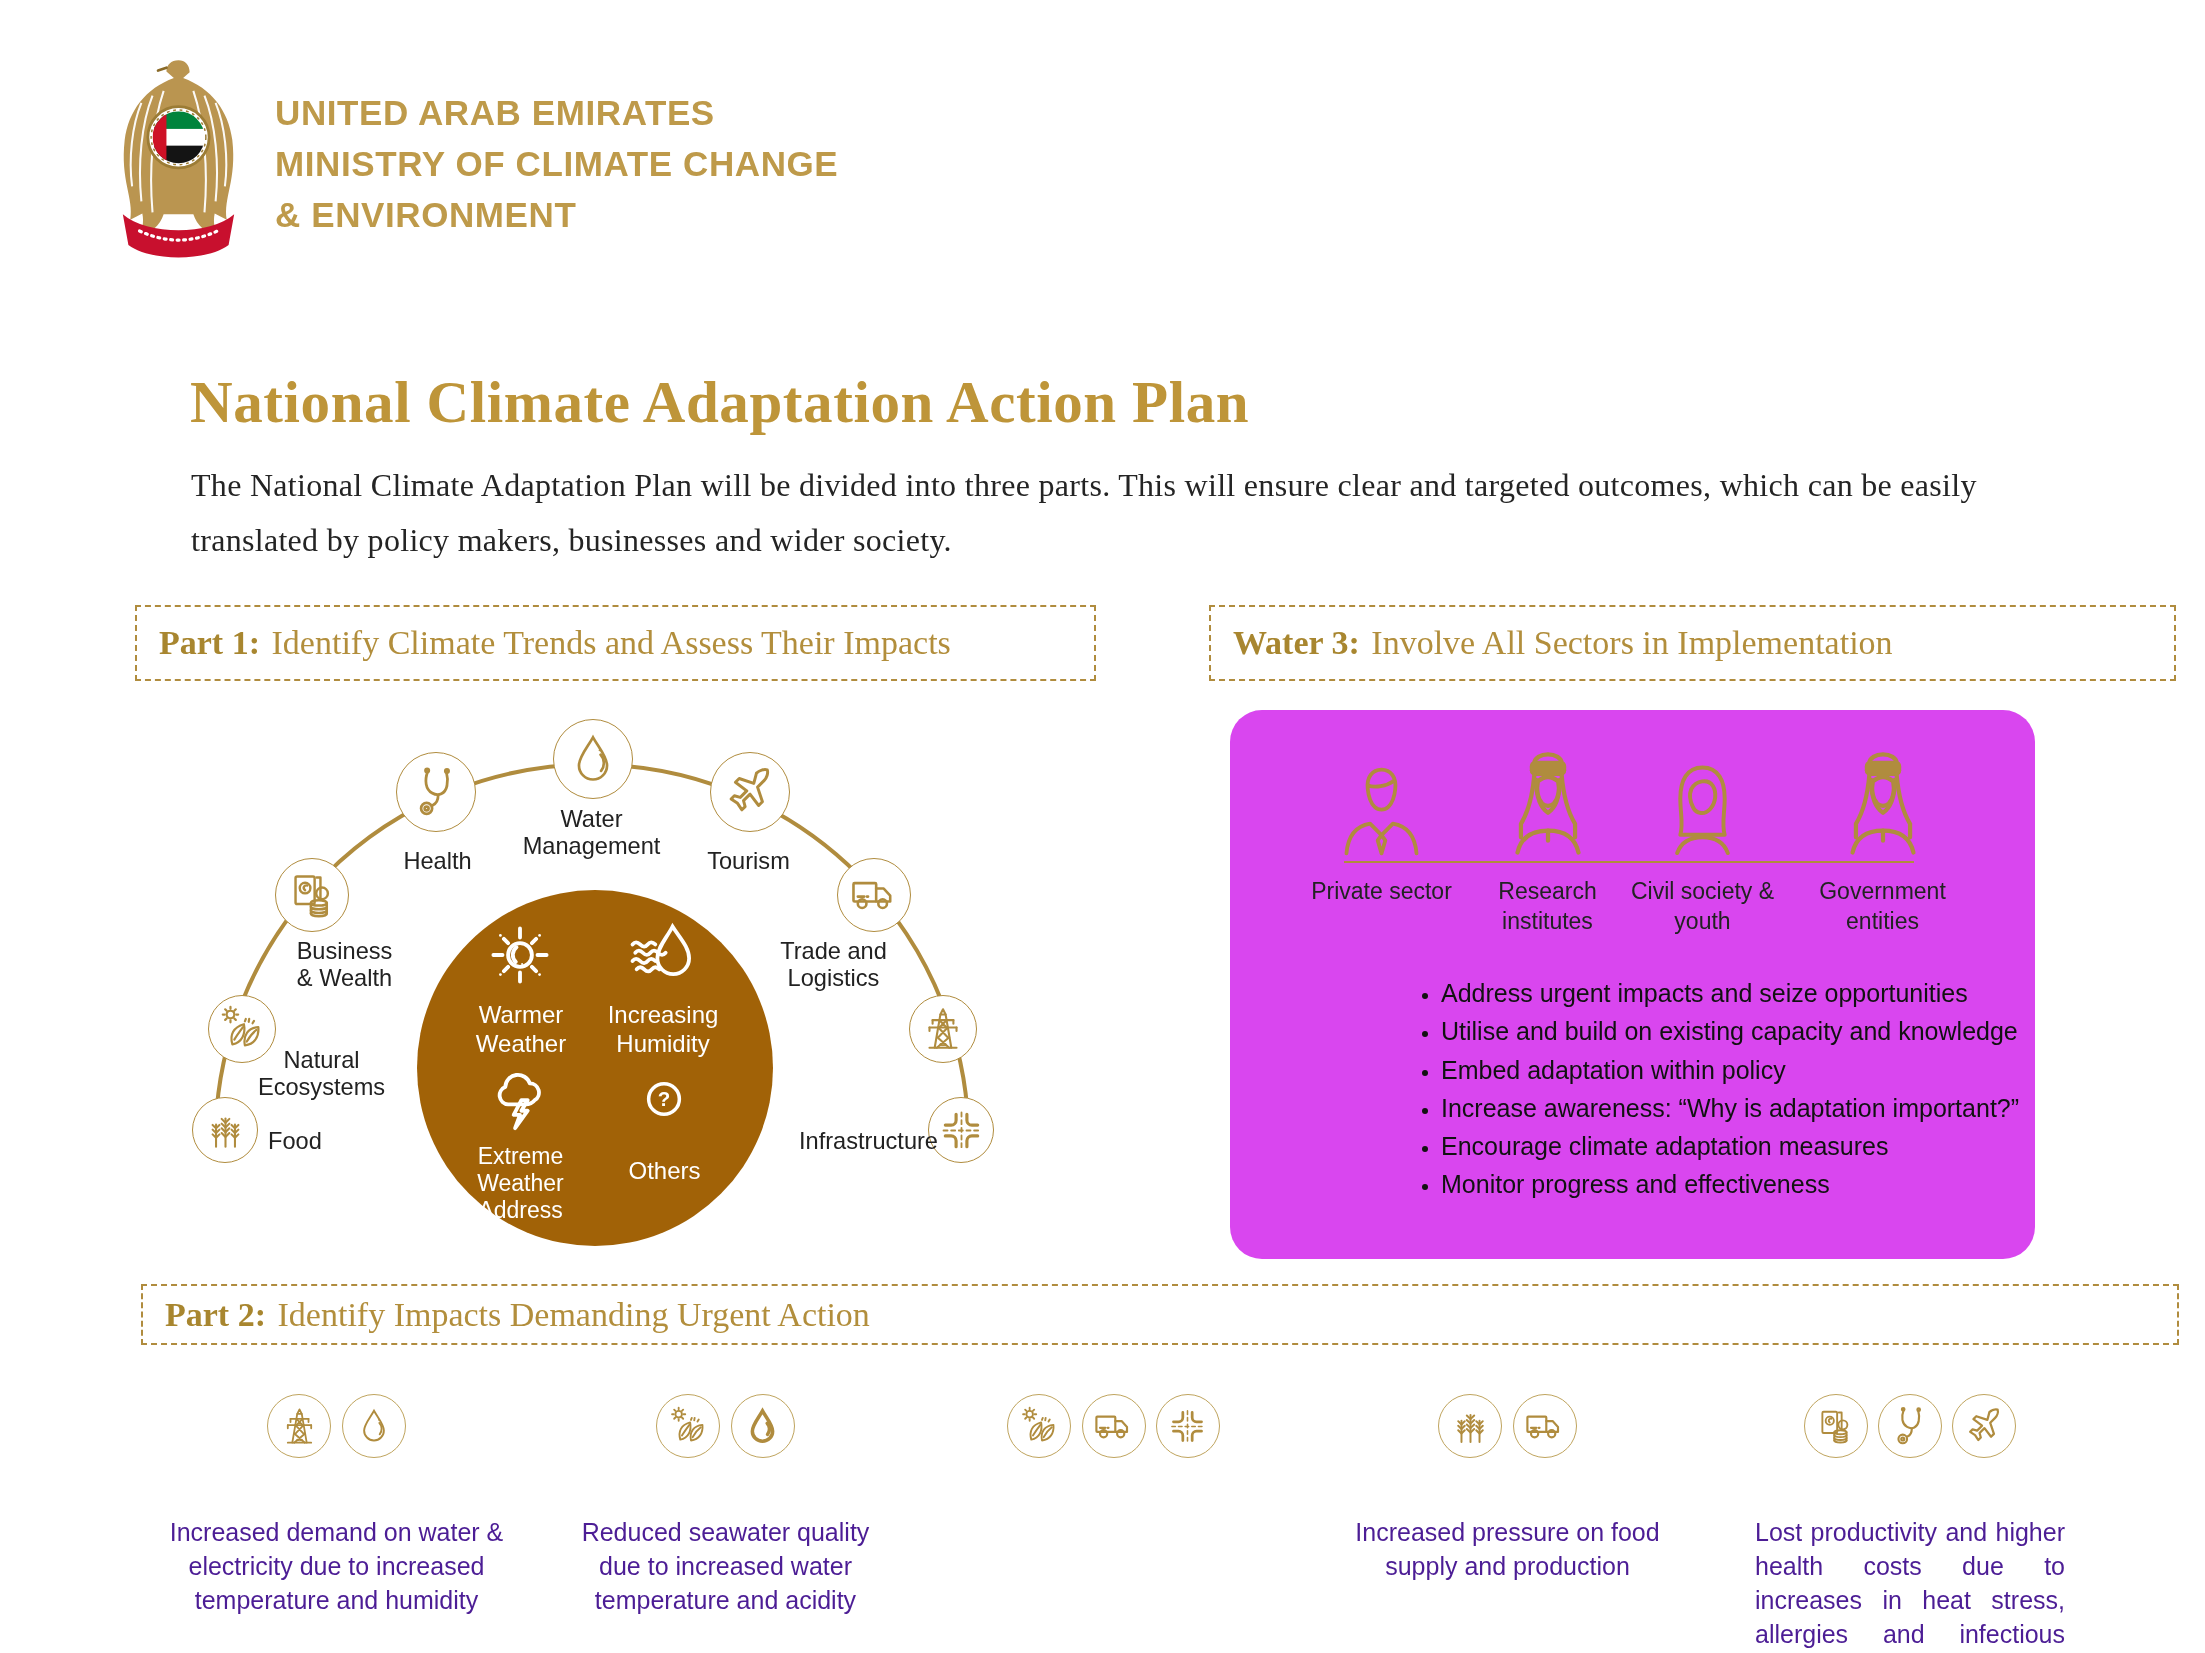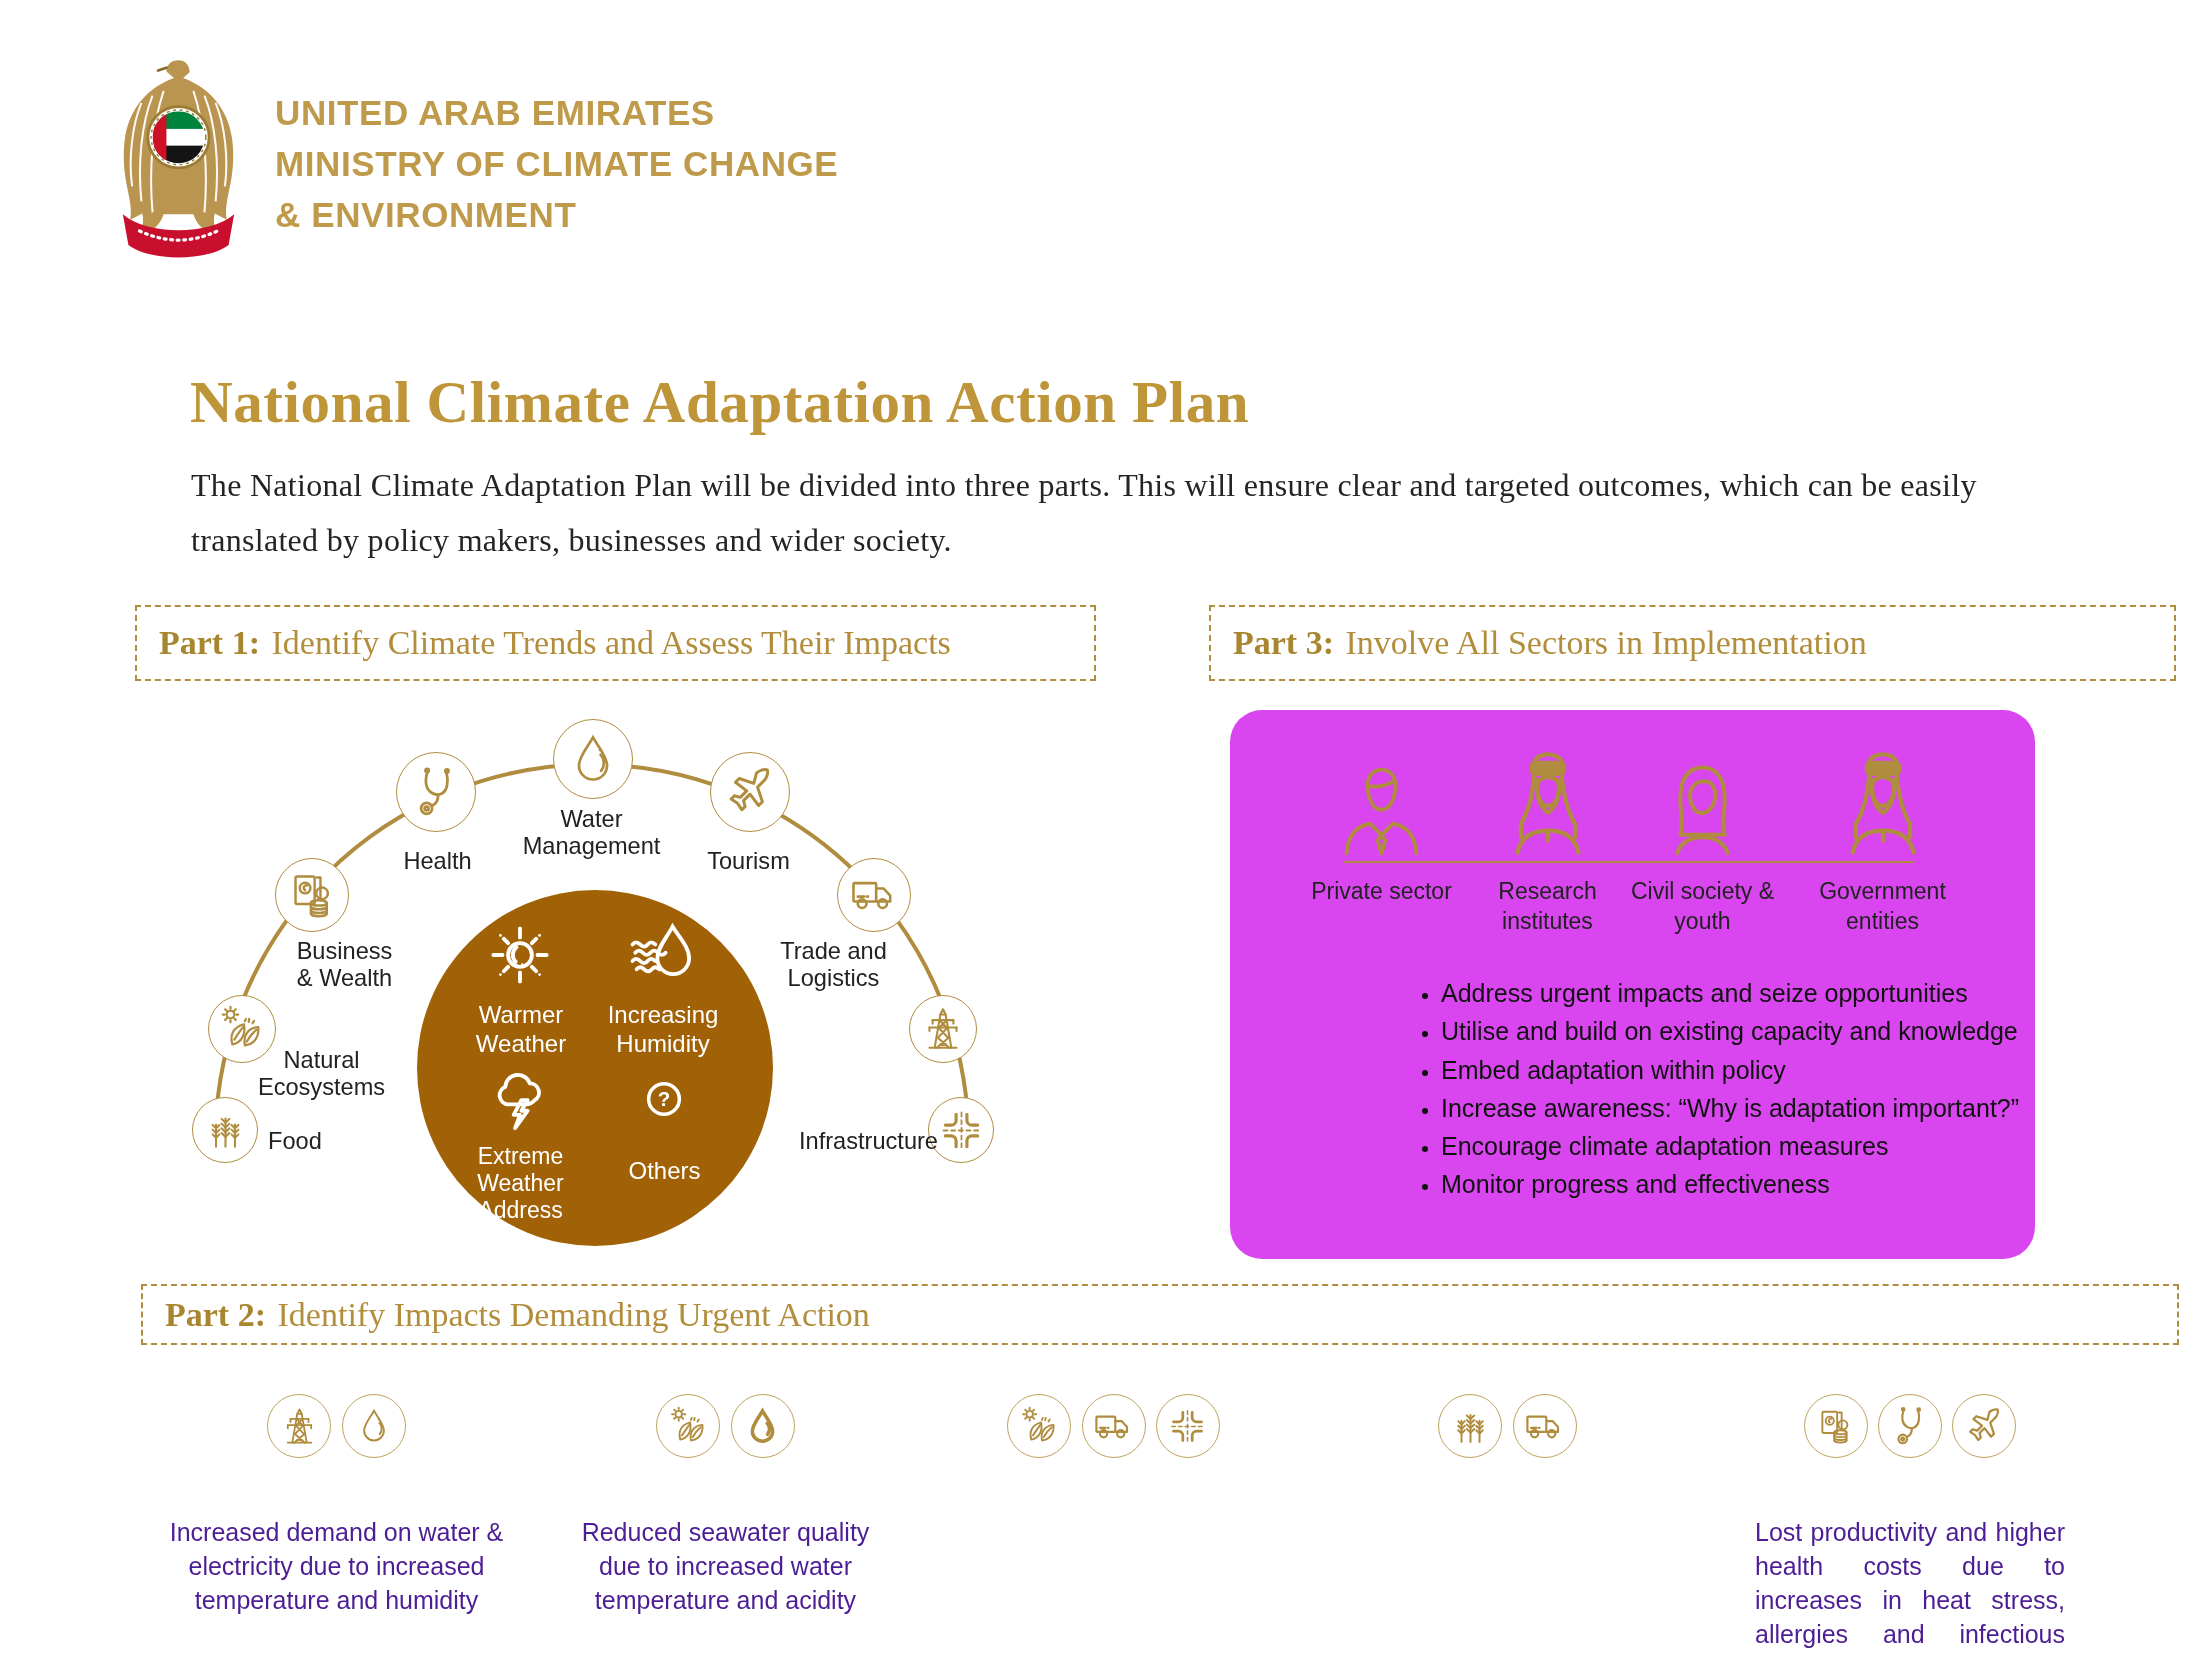--- a/index.html
+++ b/index.html
@@ -272,21 +272,21 @@
 
 <h1 class="abs" id="page-title">National Climate Adaptation Action Plan</h1>
 <div class="abs intro" style="top:467px;">The National Climate Adaptation Plan will be divided into three parts. This will ensure clear and targeted outcomes, which can be easily</div>
 <div class="abs intro" style="top:522px;">translated by policy makers, businesses and wider society.</div>
 
 <div class="abs part-box" style="left:135px;top:605px;width:961px;height:76px;text-align:right;">
   <span class="plabel">Part 1:</span>
   <span>Identify Climate Trends and Assess Their Impacts</span>
 </div>
 <div class="abs part-box" style="left:1209px;top:605px;width:967px;height:76px;">
-  <span class="plabel">Part 3:</span>
+  <span class="plabel">Water 3:</span>
   <span>Involve  All Sectors in Implementation</span>
 </div>
 <div class="abs part-box" style="left:141px;top:1284px;width:2038px;height:61px;border-width:2.3px;">
   <span class="plabel">Part 2:</span>
   <span>Identify Impacts Demanding Urgent Action</span>
 </div>
 
 <div class="abs" id="diagram">
   <svg id="arc-svg" width="989" height="575" viewBox="0 0 1720 1000">
     <path d="M145 755 A 655 655 0 0 1 1455 755" fill="none" stroke="#B08C3E" stroke-width="7"></path>
@@ -471,20 +471,21 @@
         <svg width="41" height="41" class="gicon" viewBox="0 0 72 72">
           <use href="#i-wheat"></use>
         </svg>
       </div>
     <div class="iccircle">
         <svg width="45" height="45" class="gicon" viewBox="0 0 78 78">
           <use href="#i-truck"></use>
         </svg>
       </div>
   </div>
+  <div class="cap" style="max-width:345px;margin-left:auto;margin-right:auto;">Increased pressure on food supply and production</div>
 </div>
 
 <div class="impact justify" style="left:1749px;width:322px;">
   <div class="icons">
     <div class="iccircle">
         <svg width="41" height="41" class="gicon" viewBox="0 0 72 72">
           <use href="#i-money"></use>
         </svg>
       </div>
     <div class="iccircle">

